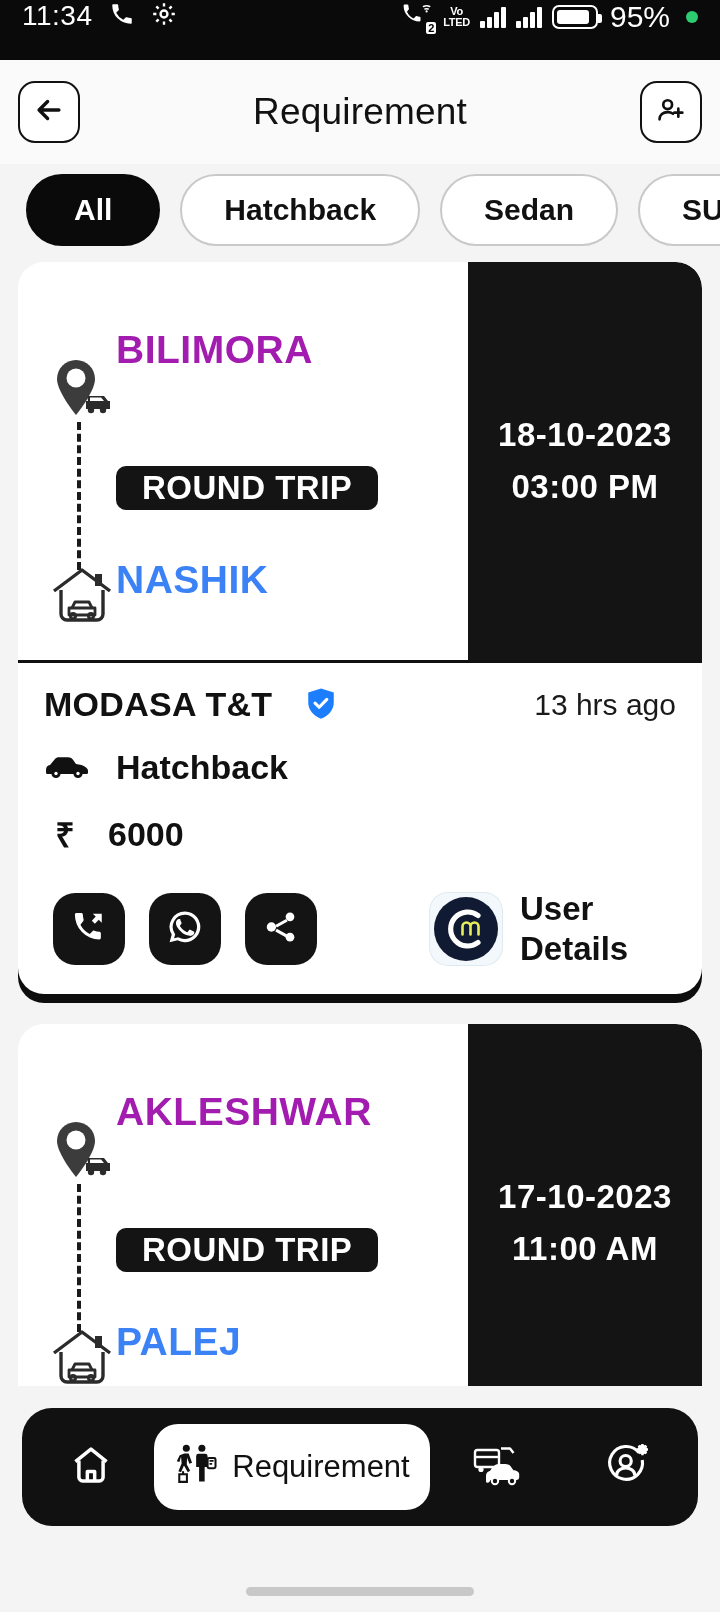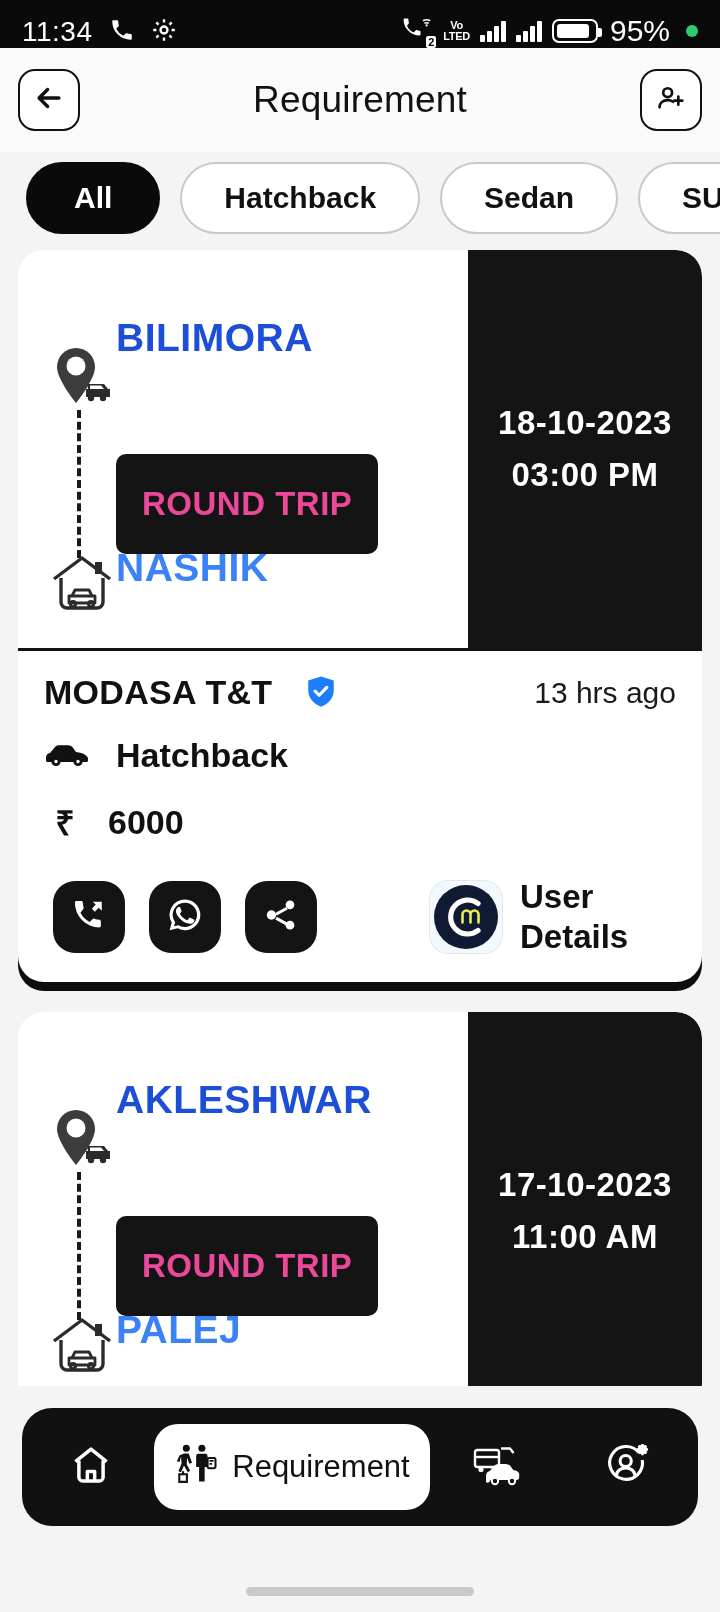--- a/index.html
+++ b/index.html
@@ -6,22 +6,22 @@
   html,body { width:720px; height:1612px; }
   body {
     font-family:"Liberation Sans", sans-serif;
     background:#f4f4f4;
     overflow:hidden;
     position:relative;
   }
 
   
   .statusbar{
-    height:48px; background:#0a0a0a; color:#fff;
-    display:flex; align-items:flex-end; justify-content:space-between;
+    height:60px; background:#0a0a0a; color:#fff;
+    display:flex; align-items:flex-start; justify-content:space-between;
     padding:0 22px;
   }
   .sb-left{ display:flex; align-items:center; gap:16px; }
   .sb-time{ font-size:28px; font-weight:500; letter-spacing:.5px; }
   .sb-right{ display:flex; align-items:center; gap:10px; }
   .sb-volte{ display:flex; flex-direction:column; align-items:center;
              font-size:11px; line-height:11px; font-weight:700; letter-spacing:-.3px;}
   .sb-pct{ font-size:30px; font-weight:500; margin-left:2px; }
   .sb-dot{ width:12px; height:12px; border-radius:50%; background:#2ecc71; margin-left:6px; }
   .bars{ display:flex; align-items:flex-end; gap:2px; height:22px; }
@@ -79,30 +79,30 @@
 
   .route-grid{ position:relative; height:100%; }
   .pin{ position:absolute; left:34px; top:62px; }
   .home{ position:absolute; left:30px; top:268px; }
   .dashline{
     position:absolute; left:59px; top:126px; width:0;
     height:148px; border-left:4px dashed #1a1a1a;
   }
   .origin{
     position:absolute; left:98px; top:32px;
-    font-size:39px; font-weight:800; color:#1d4ed8; letter-spacing:.5px;
+    font-size:39px; font-weight:800; color:#a21caf; letter-spacing:.5px;
   }
   .dest{
     position:absolute; left:98px; top:262px;
     font-size:39px; font-weight:800; color:#3b82f6; letter-spacing:.5px;
   }
   .triptag{
     position:absolute; left:98px; top:170px;
-    background:#141414; color:#ec4899; border-radius:10px;
-    padding:31px 26px; font-size:33px; font-weight:800; letter-spacing:.5px;
+    background:#141414; color:#ffffff; border-radius:10px;
+    padding:3px 26px; font-size:33px; font-weight:800; letter-spacing:.5px;
   }
 
   .divider{ height:3px; background:#111; }
 
   .card-body{ padding:22px 26px 24px; }
   .row-1{ display:flex; align-items:center; justify-content:space-between; }
   .vendor{ display:flex; align-items:center; gap:32px; }
   .vendor-name{ font-size:34px; font-weight:800; color:#111; letter-spacing:.3px; }
   .ago{ font-size:30px; color:#1a1a1a; }
 

